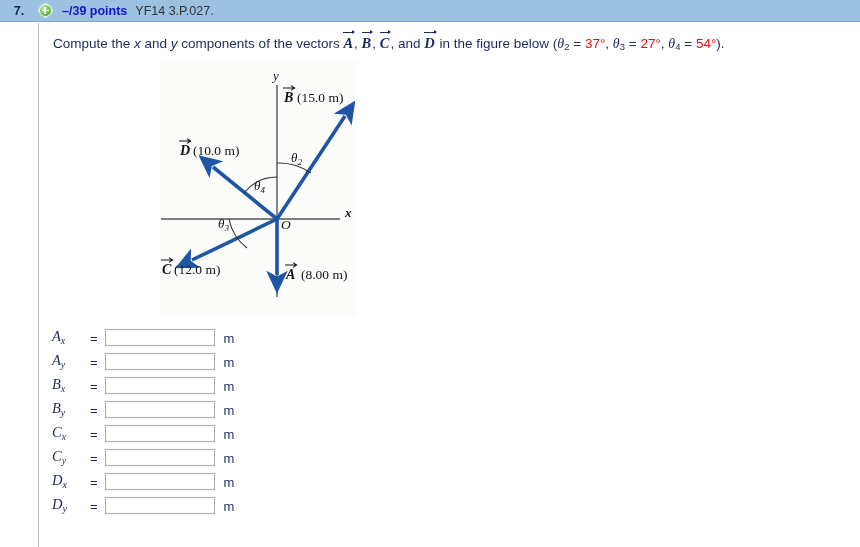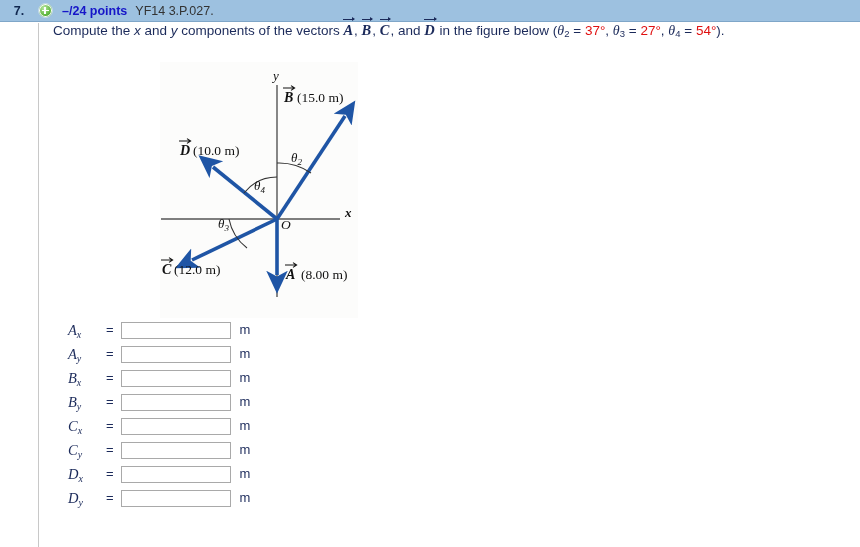--- a/index.html
+++ b/index.html
@@ -79,25 +79,25 @@
     top: 23px;
     width: 1px;
     height: 524px;
     background: #c8c8c8;
   }
 
   
   .prompt {
     position: absolute;
     left: 53px;
-    top: 18px;
+    top: 34px;
     width: 800px;
     font-size: 13.5px;
     color: #1b2a5a;
-    line-height: 24px;
+    line-height: 18px;
     white-space: nowrap;
   }
   .prompt i { font-style: italic; }
   .vec {
     position: relative;
     font-family: "Liberation Serif", serif;
     font-weight: bold;
     font-style: italic;
     font-size: 14.5px;
     padding-right: 1px;
@@ -136,22 +136,21 @@
 
   
   .answers {
     position: absolute;
     left: 52px;
     top: 322px;
   }
   .arow {
     height: 24px;
     display: flex;
-    align-items: flex-start;
-    margin-left: 16px;
+    align-items: flex-end;
   }
   .alabel {
     width: 38px;
     text-align: left;
     font-family: "Liberation Serif", serif;
     font-style: italic;
     font-size: 14.5px;
     color: #1b2a5a;
     white-space: nowrap;
   }
@@ -182,21 +181,21 @@
     font-size: 13px;
     color: #1b2a5a;
   }
 </style>
 </head>
 <body>
 
 <div class="qheader">
   <div class="qnum">7.</div>
   <div class="expand-icon"></div>
-  <div class="points">–/24 points</div>
+  <div class="points">–/39 points</div>
   <div class="qcode">YF14 3.P.027.</div>
 </div>
 
 <div class="left-rule"></div>
 
 <div class="prompt"><span>Compute the </span><i>x</i><span> and </span><i>y</i><span> components of the vectors </span><span class="vec">A</span><span>, </span><span class="vec">B</span><span>, </span><span class="vec">C</span><span>, and </span><span class="vec">D</span><span> in the figure below (</span><span class="thv">θ</span><span class="sub">2</span><span> = </span><span class="redval">37°</span><span>, </span><span class="thv">θ</span><span class="sub">3</span><span> = </span><span class="redval">27°</span><span>, </span><span class="thv">θ</span><span class="sub">4</span><span> = </span><span class="redval">54°</span><span>).</span></div>
 
 <div class="figure">
   <svg class="fig-svg" width="198" height="256" viewBox="0 0 198 256">
     <defs>

